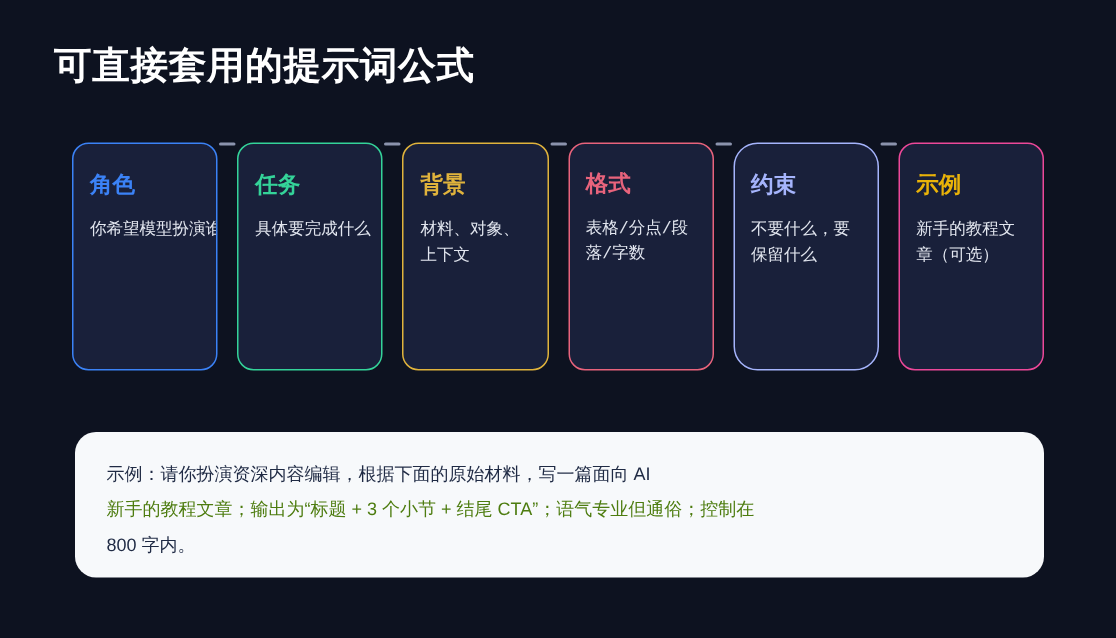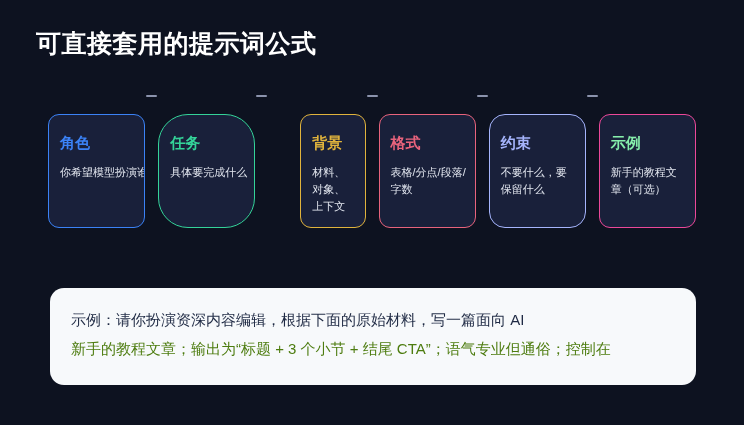--- a/index.html
+++ b/index.html
@@ -42,21 +42,21 @@
   .card-slot {
     display: flex;
     align-items: center;
     flex: 1 1 0;
     min-width: 0;
   }
   .card {
     position: relative;
     flex: 1 1 0;
     min-width: 0;
-    height: 114px;
+    height: 152px;
     box-sizing: border-box;
     background: #19203a;
     border: 1.4px solid #3b82f6;
     border-radius: 11px;
     padding: 20px 9px 10px 11px;
     overflow: hidden;
   }
   .card-title {
     font-size: 15px;
     font-weight: bold;
@@ -87,21 +87,21 @@
     left: 50px;
     top: 288px;
     width: 646px;
     height: 97px;
     box-sizing: border-box;
     background: #f7f9fb;
     border-radius: 14px;
     padding: 17px 24px 0 21px;
   }
   .example-line {
-    font-size: 15px;
+    font-size: 12px;
     line-height: 1.95;
     color: #1f2a44;
     white-space: nowrap;
   }
 </style>
 </head>
 <body>
 
 <div class="slide" style="background: rgb(13, 18, 32);">
 
@@ -112,62 +112,63 @@
     <div class="card-slot">
       <div class="card" style="border-color: rgb(59, 130, 246);">
         <div class="card-title" style="color: rgb(59, 130, 246);">角色</div>
         <div class="card-desc">你希望模型扮演谁</div>
       </div>
     </div>
 
     <div class="connector" style="background: rgb(139, 147, 173);"></div>
 
     <div class="card-slot">
-      <div class="card" style="border-color: rgb(52, 211, 153); border-radius: 30px;">
+      <div class="card" style="border-color: rgb(52, 211, 153);">
         <div class="card-title" style="color: rgb(52, 211, 153);">任务</div>
         <div class="card-desc">具体要完成什么</div>
       </div>
     </div>
 
     <div class="connector" style="background: rgb(139, 147, 173);"></div>
 
     <div class="card-slot">
-      <div class="card" style="border-color: rgb(224, 179, 60); margin-left: 32px;">
+      <div class="card" style="border-color: rgb(224, 179, 60);">
         <div class="card-title" style="color: rgb(224, 179, 60);">背景</div>
         <div class="card-desc wrap">材料、对象、上下文</div>
       </div>
     </div>
 
     <div class="connector" style="background: rgb(139, 147, 173);"></div>
 
     <div class="card-slot">
-      <div class="card" style="border-color: rgb(232, 99, 124);">
+      <div class="card" style="border-color: rgb(232, 99, 124); font-family: Liberation Mono, monospace;">
         <div class="card-title" style="color: rgb(232, 99, 124);">格式</div>
         <div class="card-desc wrap">表格/分点/段落/字数</div>
       </div>
     </div>
 
     <div class="connector" style="background: rgb(139, 147, 173);"></div>
 
     <div class="card-slot">
       <div class="card" style="border-color: rgb(165, 180, 252); border-radius: 16px;">
         <div class="card-title" style="color: rgb(165, 180, 252);">约束</div>
         <div class="card-desc wrap">不要什么，要保留什么</div>
       </div>
     </div>
 
     <div class="connector" style="background: rgb(139, 147, 173);"></div>
 
     <div class="card-slot">
       <div class="card" style="border-color: rgb(236, 72, 153);">
-        <div class="card-title" style="color: #86efac;">示例</div>
+        <div class="card-title" style="color: #eab308;">示例</div>
         <div class="card-desc wrap">新手的教程文章（可选）</div>
       </div>
     </div>
 
   </div>
 
   <div class="example-panel" style="background: rgb(247, 249, 251);">
     <div class="example-line" style="color: rgb(31, 42, 68);">示例：请你扮演资深内容编辑，根据下面的原始材料，写一篇面向 AI</div>
     <div class="example-line" style="color: #4d7c0f;">新手的教程文章；输出为“标题 + 3 个小节 + 结尾 CTA”；语气专业但通俗；控制在</div>
+    <div class="example-line" style="color: rgb(31, 42, 68);">800 字内。</div>
   </div>
 
 </div>
 
 </body></html>

